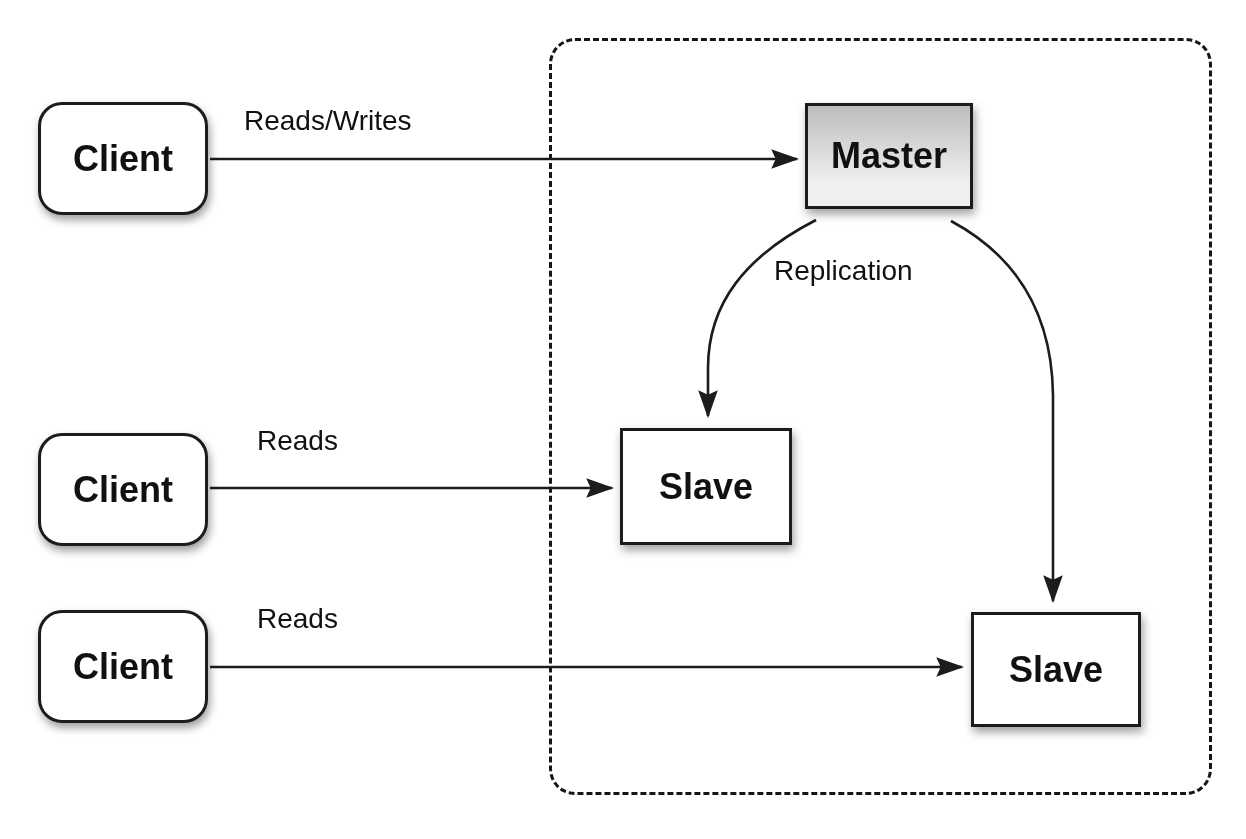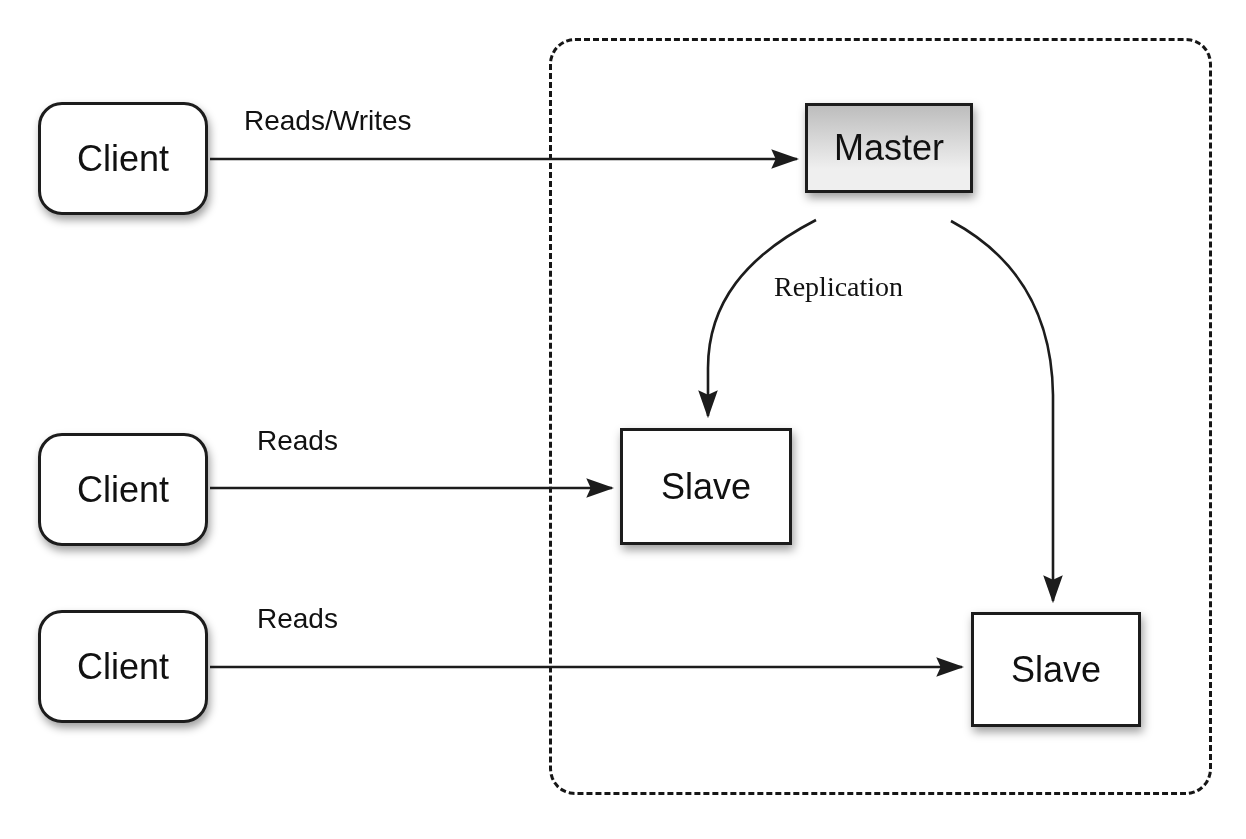--- a/index.html
+++ b/index.html
@@ -53,37 +53,37 @@
     position: absolute;
     display: flex;
     align-items: center;
     justify-content: center;
     background: var(--node-fill);
     border: 3px solid var(--node-border);
     color: var(--text);
     font-size: 36px;
     box-shadow: 2px 5px 9px rgba(0,0,0,0.38);
   }
-  .node .node-label { white-space: nowrap; }
+  .node .node-label { white-space: nowrap; font-weight: bold; }
 
   .client {
     border-radius: 24px;
     left: 38px;
     width: 170px;
     height: 113px;
   }
   .client-1 { top: 102px; }
   .client-2 { top: 433px; }
   .client-3 { top: 610px; }
 
   .master {
     left: 805px;
     top: 103px;
     width: 168px;
-    height: 90px;
+    height: 106px;
     background: linear-gradient(to bottom, var(--master-top) 0%, var(--master-bottom) 75%);
   }
 
   .slave-1 {
     left: 620px;
     top: 428px;
     width: 172px;
     height: 117px;
   }
   .slave-2 {
@@ -96,21 +96,21 @@
   .edge-label {
     position: absolute;
     color: var(--text);
     font-size: 28px;
     line-height: 40px;
     white-space: nowrap;
   }
   .label-reads-writes { left: 244px; top: 101px; }
   .label-reads-mid    { left: 257px; top: 421px; }
   .label-reads-bottom { left: 257px; top: 599px; }
-  .label-replication  { left: 774px; top: 267px; font-family: Liberation Serif, serif; }
+  .label-replication  { left: 774px; top: 251px; }
 </style>
 </head>
 <body>
 
 <div class="canvas">
 
   <div class="dashed-boundary"></div>
 
   <svg class="edges-layer" width="1246" height="839" viewBox="0 0 1246 839" xmlns="http://www.w3.org/2000/svg">
     <defs>

